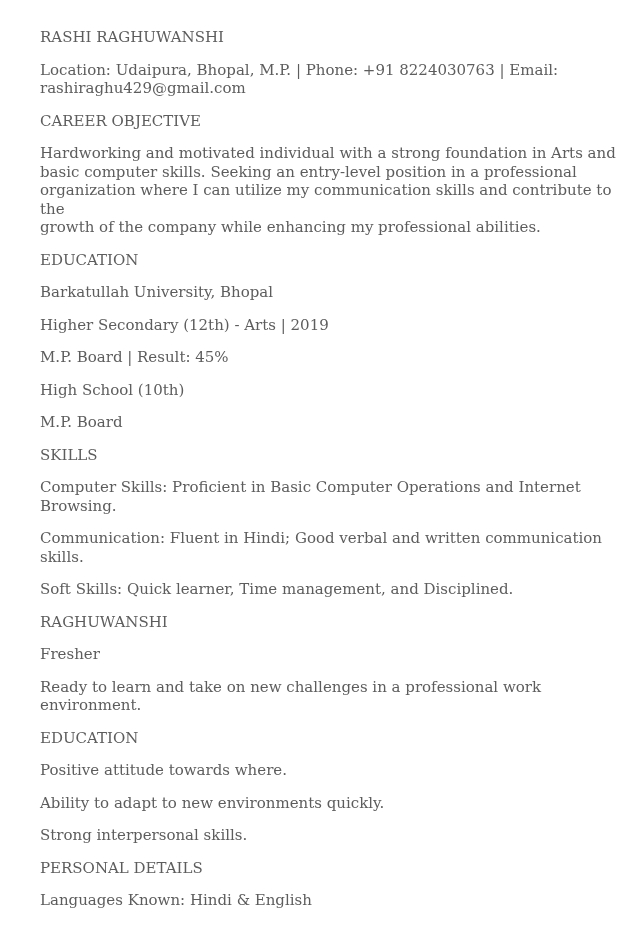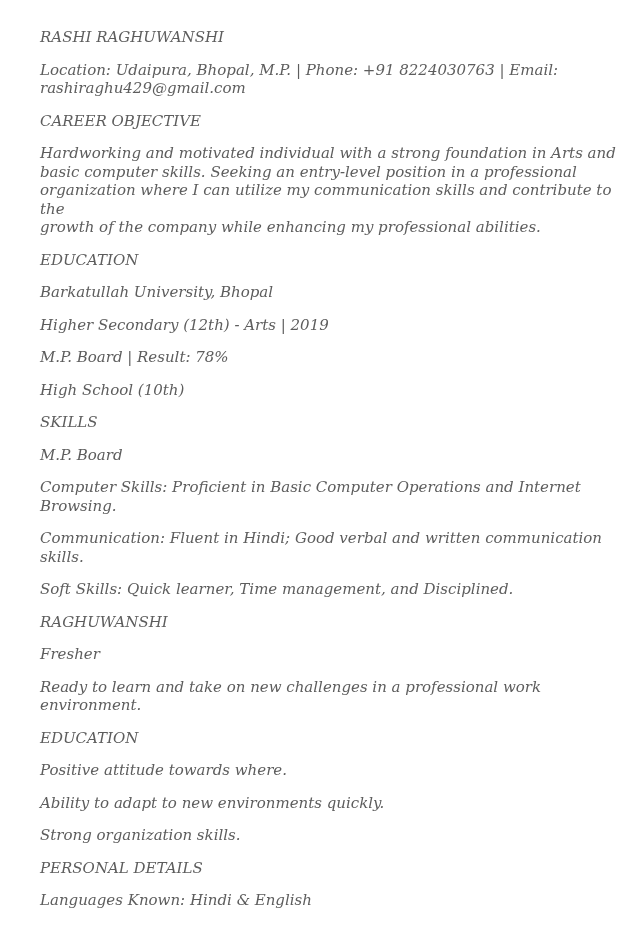--- a/index.html
+++ b/index.html
@@ -1,15 +1,15 @@
 <!DOCTYPE html>
 <html><head>
 <meta charset="utf-8">
 <style>
-  * { margin: 0; padding: 0; box-sizing: border-box; font-style: italic; }
+  * { margin: 0; padding: 0; box-sizing: border-box; }
   html, body {
     width: 640px;
     background: #ffffff;
   }
   .page {
     position: relative;
     width: 640px;
     height: 949px;
     background: #ffffff;
     padding: 28px 10px 0 40px;
@@ -40,35 +40,35 @@
 
   <p class="block heading">CAREER OBJECTIVE</p>
   <p class="block">Hardworking and motivated individual with a strong foundation in Arts and
 basic computer skills. Seeking an entry-level position in a professional
 organization where I can utilize my communication skills and contribute to the
 growth of the company while enhancing my professional abilities.</p>
 
   <p class="block heading">EDUCATION</p>
   <p class="block">Barkatullah University, Bhopal</p>
   <p class="block">Higher Secondary (12th) - Arts | 2019</p>
-  <p class="block">M.P. Board | Result: 78%</p>
+  <p class="block">M.P. Board | Result: 45%</p>
   <p class="block">High School (10th)</p>
+  <p class="block">M.P. Board</p>
+
   <p class="block heading">SKILLS</p>
-
-  <p class="block">M.P. Board</p>
   <p class="block">Computer Skills: Proficient in Basic Computer Operations and Internet
 Browsing.</p>
   <p class="block">Communication: Fluent in Hindi; Good verbal and written communication skills.</p>
   <p class="block">Soft Skills: Quick learner, Time management, and Disciplined.</p>
 
   <p class="block heading">RAGHUWANSHI</p>
   <p class="block">Fresher</p>
   <p class="block">Ready to learn and take on new challenges in a professional work environment.</p>
 
   <p class="block heading">EDUCATION</p>
   <p class="block">Positive attitude towards where.</p>
   <p class="block">Ability to adapt to new environments quickly.</p>
-  <p class="block">Strong organization skills.</p>
+  <p class="block">Strong interpersonal skills.</p>
 
   <p class="block heading">PERSONAL DETAILS</p>
   <p class="block">Languages Known: Hindi &amp; English</p>
 
 </div>
 
 </body></html>

